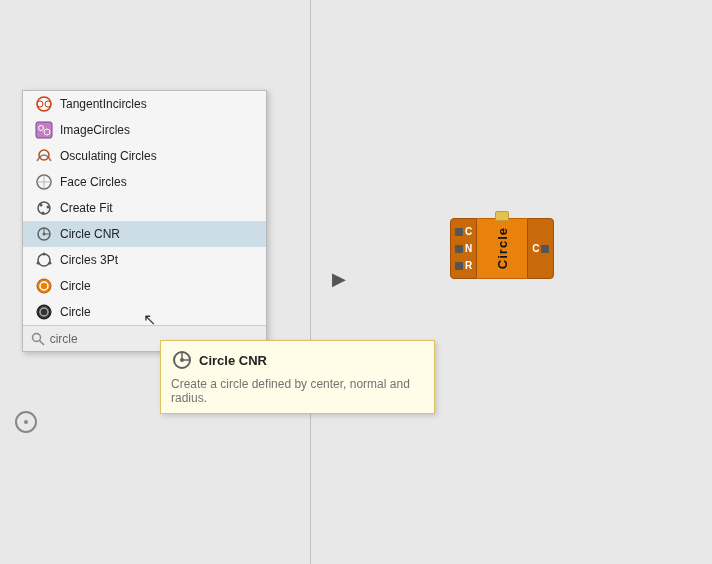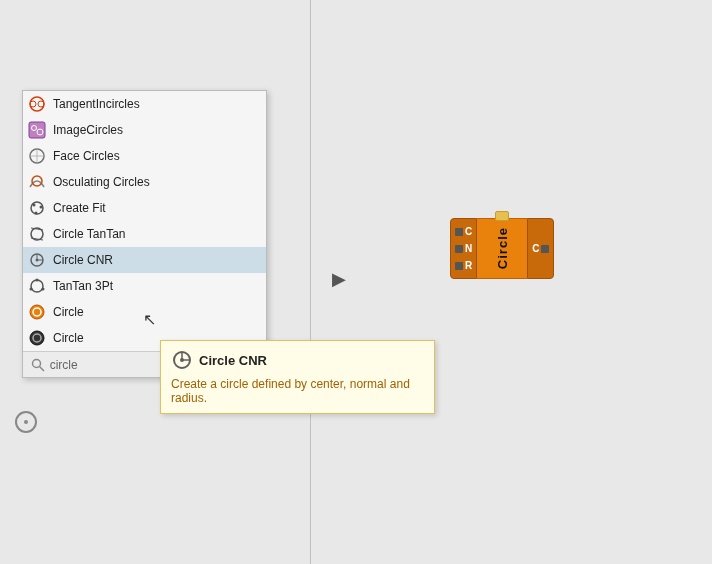--- a/index.html
+++ b/index.html
@@ -48,21 +48,21 @@
       width: 245px;
       background: #f5f5f5;
       border: 1px solid #bbb;
       box-shadow: 2px 2px 6px rgba(0,0,0,0.2);
       z-index: 10;
     }
 
     .menu-item {
       display: flex;
       align-items: center;
-      padding: 4px 4px;
+      padding: 4px 11px;
       cursor: pointer;
       height: 26px;
     }
     .menu-item.active {
       background: #ccdde8;
     }
 
     .menu-item .icon {
       width: 20px;
       height: 20px;
@@ -131,21 +131,21 @@
       align-items: center;
       justify-content: center;
     }
     .tooltip-title .text {
       font-weight: bold;
       font-size: 13px;
       color: #222;
     }
     .tooltip-desc {
       font-size: 12px;
-      color: #a16207;
+      color: #737373;
     }
 
     
     .gh-node {
       position: absolute;
       top: 218px;
       left: 450px;
       display: flex;
       align-items: stretch;
       z-index: 5;
@@ -282,60 +282,50 @@
           <circle cx="12" cy="11" r="3" fill="none" stroke="#fff" stroke-width="1"></circle>
         </svg>
       </div>
       <span class="label">ImageCircles</span>
     </div>
 
 
     <div class="menu-item">
       <div class="icon">
         <svg width="18" height="18" viewBox="0 0 18 18">
+          <path d="M2 14 Q9 2 16 14" fill="none" stroke="#808080" stroke-width="1.5"></path>
+          <circle cx="9" cy="8" r="5" fill="none" stroke="#c05010" stroke-width="1.5"></circle>
+        </svg>
+      </div>
+      <span class="label">Osculating Circles</span>
+    </div>
+
+    <div class="menu-item">
+      <div class="icon">
+        <svg width="18" height="18" viewBox="0 0 18 18">
           <circle cx="9" cy="9" r="7" fill="none" stroke="#707070" stroke-width="1.5"></circle>
           <path d="M9 2 L9 16" stroke="#aaa" stroke-width="0.8"></path>
           <path d="M2 9 L16 9" stroke="#aaa" stroke-width="0.8"></path>
         </svg>
       </div>
       <span class="label">Face Circles</span>
-    </div>
-
-    <div class="menu-item">
-      <div class="icon">
-        <svg width="18" height="18" viewBox="0 0 18 18">
-          <path d="M2 14 Q9 2 16 14" fill="none" stroke="#808080" stroke-width="1.5"></path>
-          <circle cx="9" cy="8" r="5" fill="none" stroke="#c05010" stroke-width="1.5"></circle>
-        </svg>
-      </div>
-      <span class="label">Osculating Circles</span>
     </div>
 
     <div class="menu-item">
       <div class="icon">
         <svg width="18" height="18" viewBox="0 0 18 18">
           <circle cx="9" cy="9" r="6" fill="none" stroke="#555" stroke-width="1.5"></circle>
           <circle cx="6" cy="6" r="1.5" fill="#555"></circle>
           <circle cx="13" cy="8" r="1.5" fill="#555"></circle>
           <circle cx="8" cy="14" r="1.5" fill="#555"></circle>
         </svg>
       </div>
       <span class="label">Create Fit</span>
     </div>
 
-    <div class="menu-item">
-      <div class="icon">
-        <svg width="18" height="18" viewBox="0 0 18 18">
-          <circle cx="9" cy="9" r="6" fill="none" stroke="#555" stroke-width="1.5"></circle>
-          <line x1="3" y1="3" x2="15" y2="5" stroke="#555" stroke-width="1"></line>
-          <line x1="3" y1="13" x2="15" y2="15" stroke="#555" stroke-width="1"></line>
-        </svg>
-      </div>
-      <span class="label">Circle TanTan</span>
-    </div>
 
 
     <div class="menu-item active">
       <div class="icon">
         <svg width="18" height="18" viewBox="0 0 18 18">
           <circle cx="9" cy="9" r="6" fill="none" stroke="#606060" stroke-width="1.5"></circle>
           <circle cx="9" cy="9" r="1.5" fill="#606060"></circle>
           <line x1="9" y1="9" x2="15" y2="9" stroke="#606060" stroke-width="1"></line>
           <line x1="9" y1="3" x2="9" y2="9" stroke="#606060" stroke-width="1"></line>
         </svg>
@@ -345,21 +335,21 @@
 
     <div class="menu-item">
       <div class="icon">
         <svg width="18" height="18" viewBox="0 0 18 18">
           <circle cx="9" cy="9" r="6" fill="none" stroke="#555" stroke-width="1.5"></circle>
           <circle cx="9" cy="3" r="1.5" fill="#555"></circle>
           <circle cx="15" cy="12" r="1.5" fill="#555"></circle>
           <circle cx="3" cy="12" r="1.5" fill="#555"></circle>
         </svg>
       </div>
-      <span class="label">TanTan 3Pt</span>
+      <span class="label">Circles 3Pt</span>
     </div>
 
     <div class="menu-item">
       <div class="icon">
         <svg width="18" height="18" viewBox="0 0 18 18">
           <circle cx="9" cy="9" r="7" fill="#e8820c" stroke="#c05000" stroke-width="1"></circle>
           <circle cx="9" cy="9" r="4" fill="none" stroke="#fff" stroke-width="1.5"></circle>
         </svg>
       </div>
       <span class="label">Circle</span>

